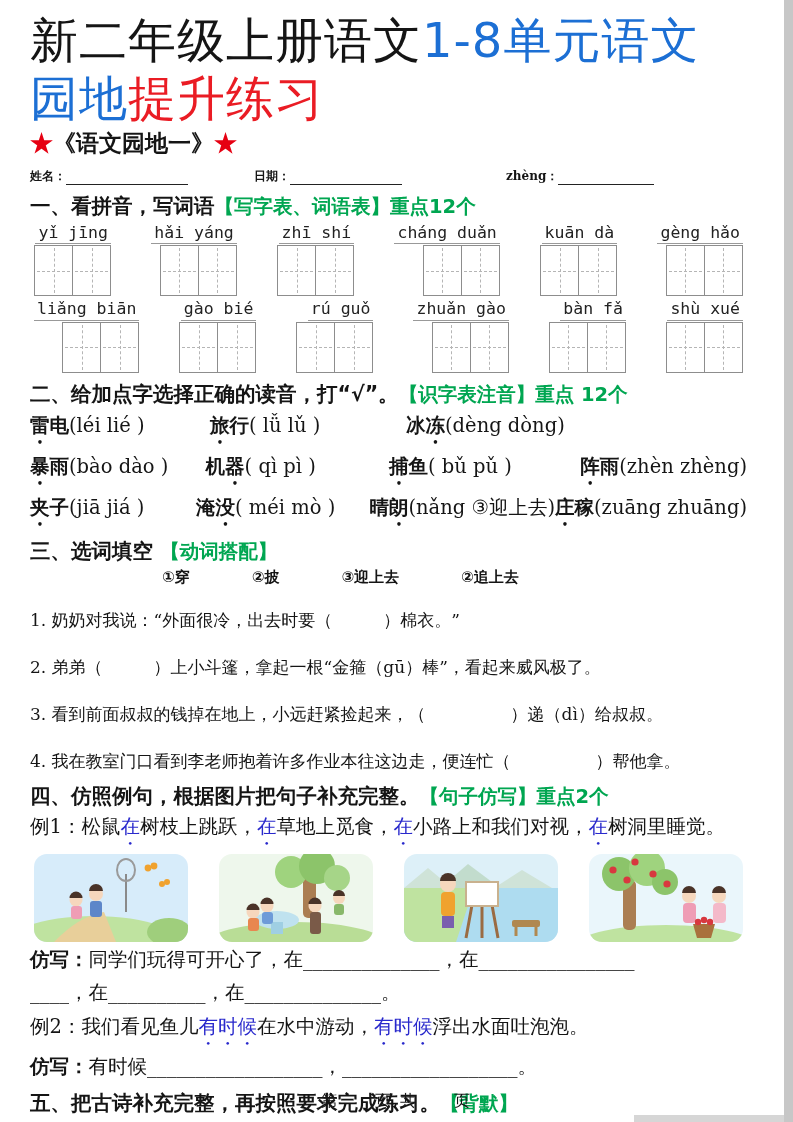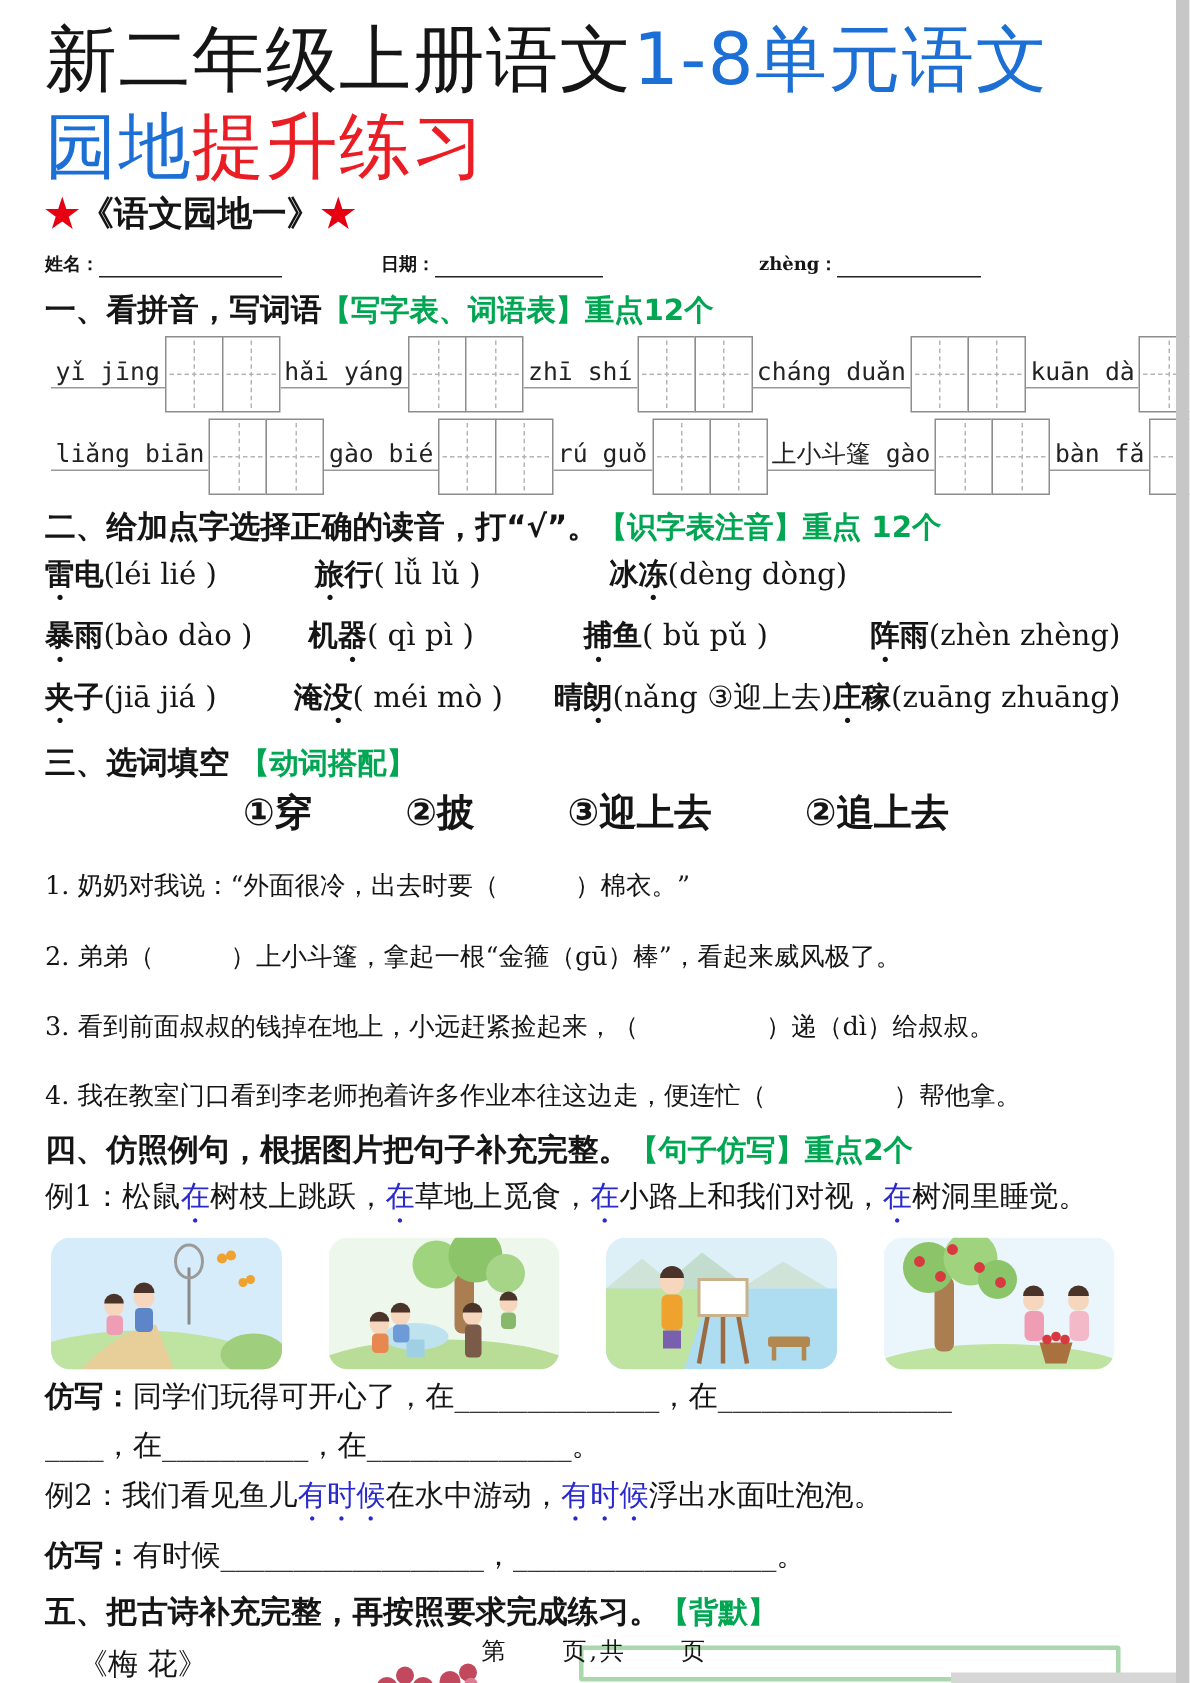--- a/index.html
+++ b/index.html
@@ -19,38 +19,38 @@
   .field{white-space:nowrap}
   .blank{display:inline-block;border-bottom:1.6px solid #222;height:19px;vertical-align:bottom}
   .b120{width:122px}.b110{width:112px}.b95{width:96px}
   .fsp1{width:66px}.fsp2{width:104px}
 
   .sec-head{font-family:"DejaVu Sans","Liberation Sans",sans-serif;font-weight:bold;font-size:20.5px;
             margin-top:8px;line-height:1.3}
   .tag{color:#00a651;font-weight:bold;font-size:19.5px}
 
   .prow{display:flex;justify-content:space-between;margin:3px 4px 0 4px}
-  .pcol{display:flex;flex-direction:row;align-items:center}
+  .pcol{display:flex;flex-direction:column;align-items:flex-end}
   .py{font-family:"DejaVu Sans Mono","Liberation Mono",monospace;font-size:16.5px;color:#222;
       border-bottom:1px solid #999;padding:0 3px;line-height:1.25;white-space:nowrap}
   .tpair{display:flex;margin-top:1px}
   .tcell{width:37px;height:49px;border:1px solid #8d8d8d;position:relative;background:#fff}
   .tcell+.tcell{margin-left:-1px}
   .tcell::before{content:"";position:absolute;left:50%;top:2px;bottom:2px;border-left:1px dashed #b5b5b5}
   .tcell::after{content:"";position:absolute;top:50%;left:2px;right:2px;border-top:1px dashed #b5b5b5}
 
   .em-dot{-webkit-text-emphasis:dot #151515;-webkit-text-emphasis-position:under right;
           text-emphasis:dot #151515;text-emphasis-position:under right}
   .r2{display:flex;font-size:19.5px;margin:4px 0 0 0;line-height:1.55}
   .r2 .cell{white-space:nowrap}
   .c2a{width:180px}.c2b{width:188px}.c2c{width:196px}.c2d{flex:1}
   .w2{font-family:"DejaVu Sans","Liberation Sans",sans-serif;font-weight:bold;font-size:19.5px}
 
   .opt-row{display:flex;font-family:"DejaVu Sans","Liberation Sans",sans-serif;font-weight:bold;
-           font-size:25px;padding-left:132px;margin-top:3px}
+           font-size:15px;padding-left:132px;margin-top:3px}
   .opt-row span{margin-right:62px;white-space:nowrap}
   .sent{font-size:17px;line-height:1.58;margin-top:20px}
 
   .ex-line{font-size:19.5px;line-height:1.6;margin-top:2px}
   .ex-blue{color:#2929cc;-webkit-text-emphasis:dot #2929cc;-webkit-text-emphasis-position:under right;
            text-emphasis:dot #2929cc;text-emphasis-position:under right}
   .fw-label{font-family:"DejaVu Sans","Liberation Sans",sans-serif;font-weight:bold}
 
   .imgs{display:flex;justify-content:space-between;margin:5px 4px 2px 4px}
   .imgbox{width:154px;height:88px;border-radius:13px;overflow:hidden;flex:0 0 auto}
@@ -147,21 +147,21 @@
           </div>
         </div>
       <div class="pcol">
           <div class="py">rú guǒ</div>
           <div class="tpair">
             <div class="tcell"></div>
             <div class="tcell"></div>
           </div>
         </div>
       <div class="pcol">
-          <div class="py">上小斗篷 gào</div>
+          <div class="py">zhuǎn gào</div>
           <div class="tpair">
             <div class="tcell"></div>
             <div class="tcell"></div>
           </div>
         </div>
       <div class="pcol">
           <div class="py">bàn fǎ</div>
           <div class="tpair">
             <div class="tcell"></div>
             <div class="tcell"></div>

